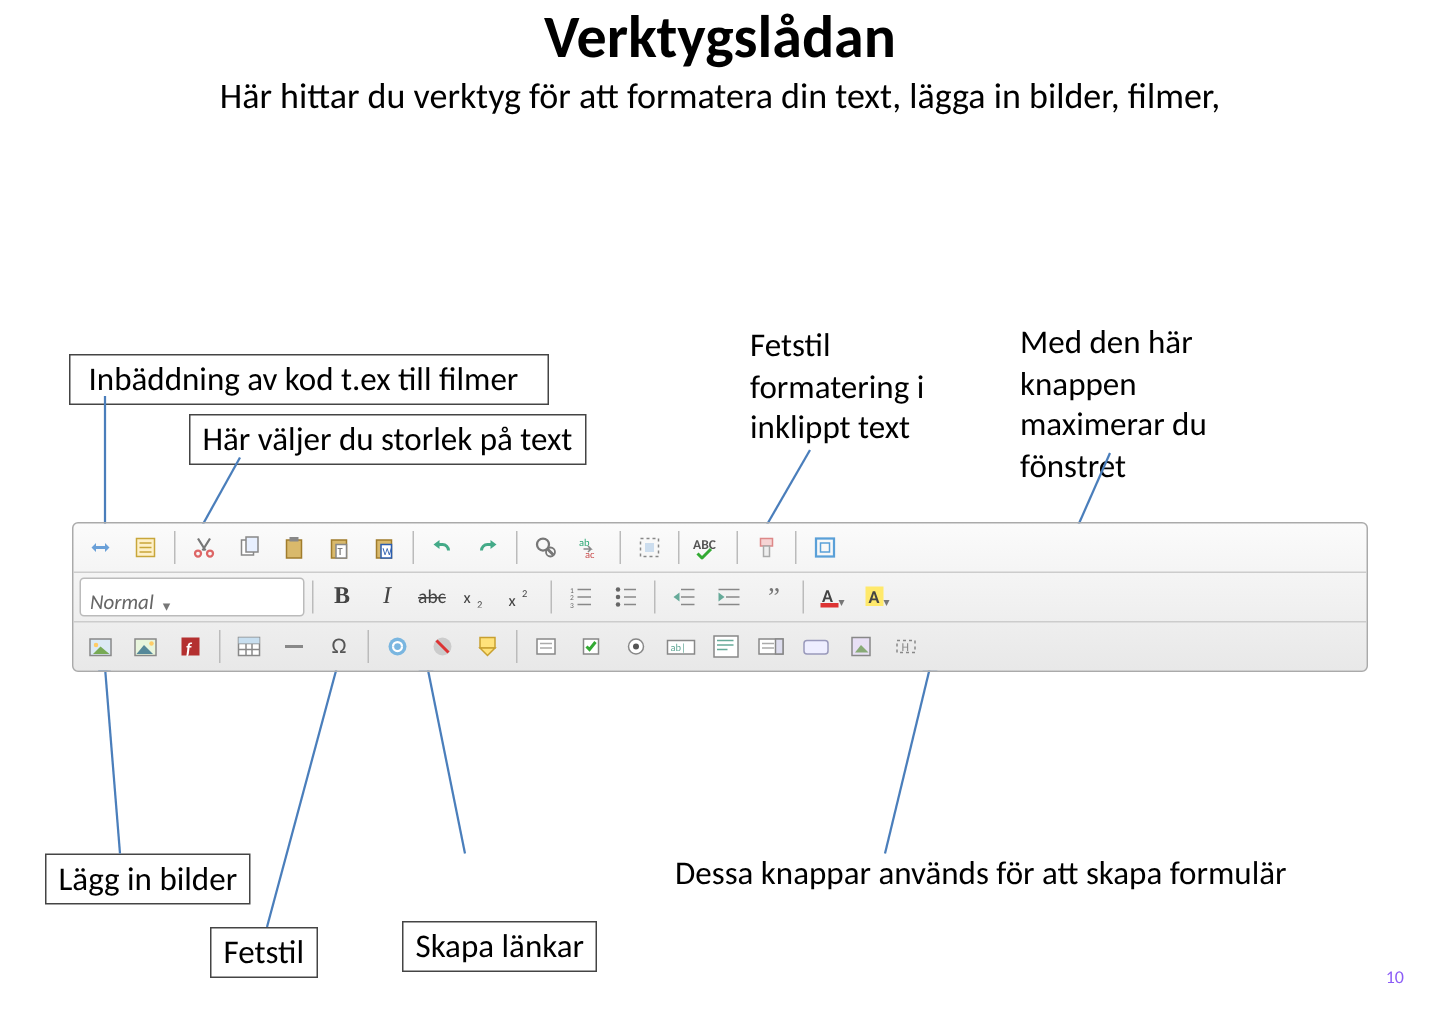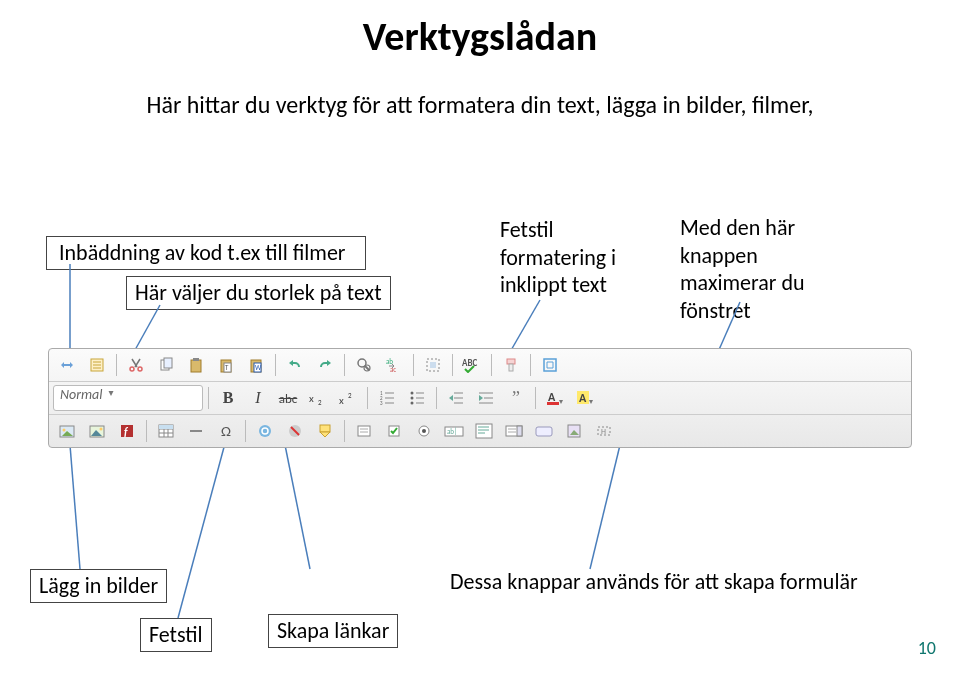--- a/index.html
+++ b/index.html
@@ -8,26 +8,24 @@
     height: 673px;
     font-family: Calibri, Arial, sans-serif;
     background: #fff;
     position: relative;
     color: #000;
   }
   .title {
     font-size: 40px;
     font-weight: 700;
     text-align: center;
-    padding-top: 12px;
   }
   .subtitle {
     font-size: 24px;
     text-align: center;
-    margin-top: 28px;
     line-height: 1.3;
   }
   .callout {
     position: absolute;
     font-size: 22px;
     line-height: 1.25;
     color: #000;
   }
   .callout.box {
     border: 1px solid #444;
@@ -80,35 +78,35 @@
     width: 1px; height: 22px;
     background: #bbb;
     margin: 0 3px;
   }
   .combo {
     height: 26px;
     border: 1px solid #bbb;
     border-radius: 3px;
     background: #fff;
     display: flex;
-    align-items: flex-start;
+    align-items: flex-end;
     padding: 0 6px;
     font-size: 14px;
     font-style: italic;
     color: #666;
     cursor: pointer;
     gap: 6px;
   }
   .combo .caret { font-style: normal; font-size:10px; color:#777;}
   .page-num {
     position: absolute;
     right: 24px;
     bottom: 14px;
-    font-size: 18px;
-    color: #0f766e;
+    font-size: 12px;
+    color: #8b5cf6;
   }
   .bold { font-weight: 700; font-family: Georgia, serif; font-size:16px;}
   .italic { font-style: italic; font-family: Georgia, serif; font-size:16px;}
   .strike { text-decoration: line-through; font-size:13px;}
 </style>
 </head>
 <body>
 
 <div class="title">Verktygslådan</div>
 <div class="subtitle">

